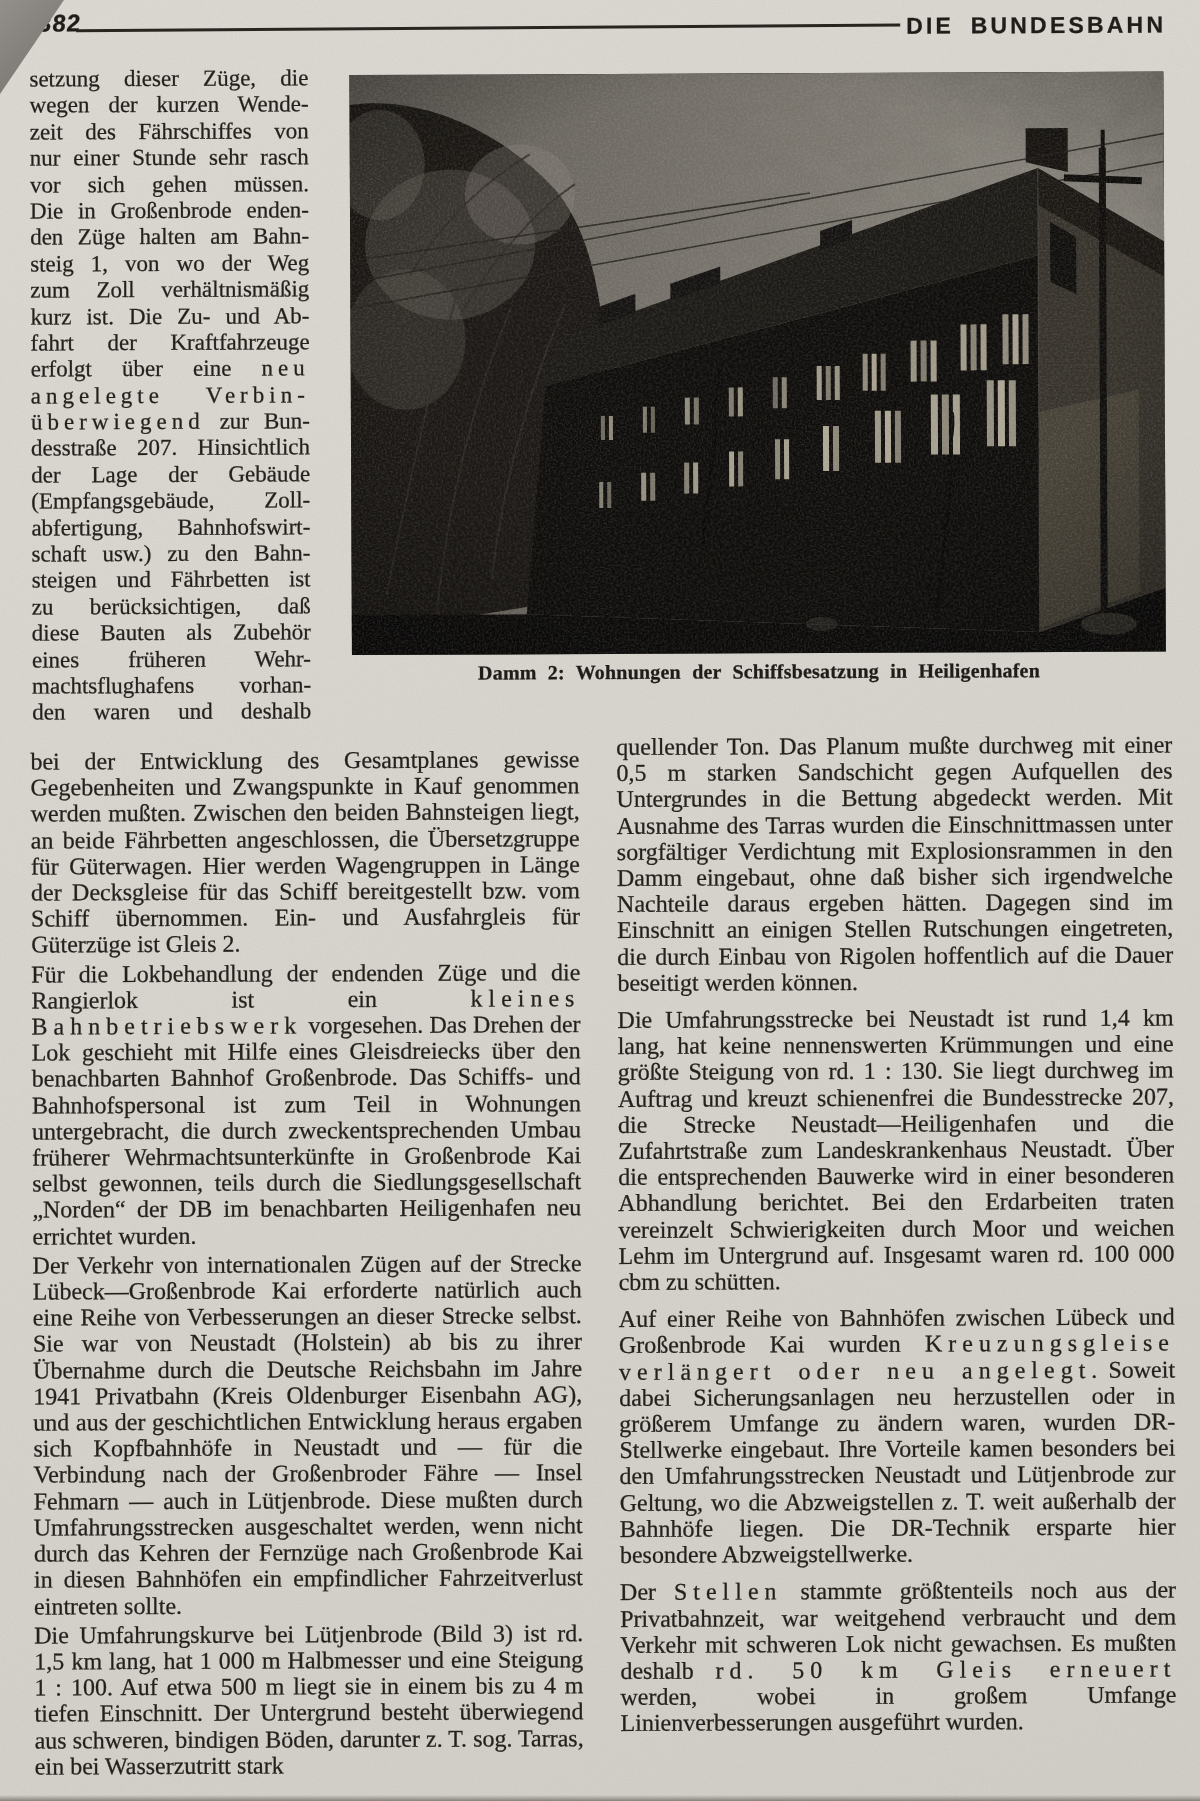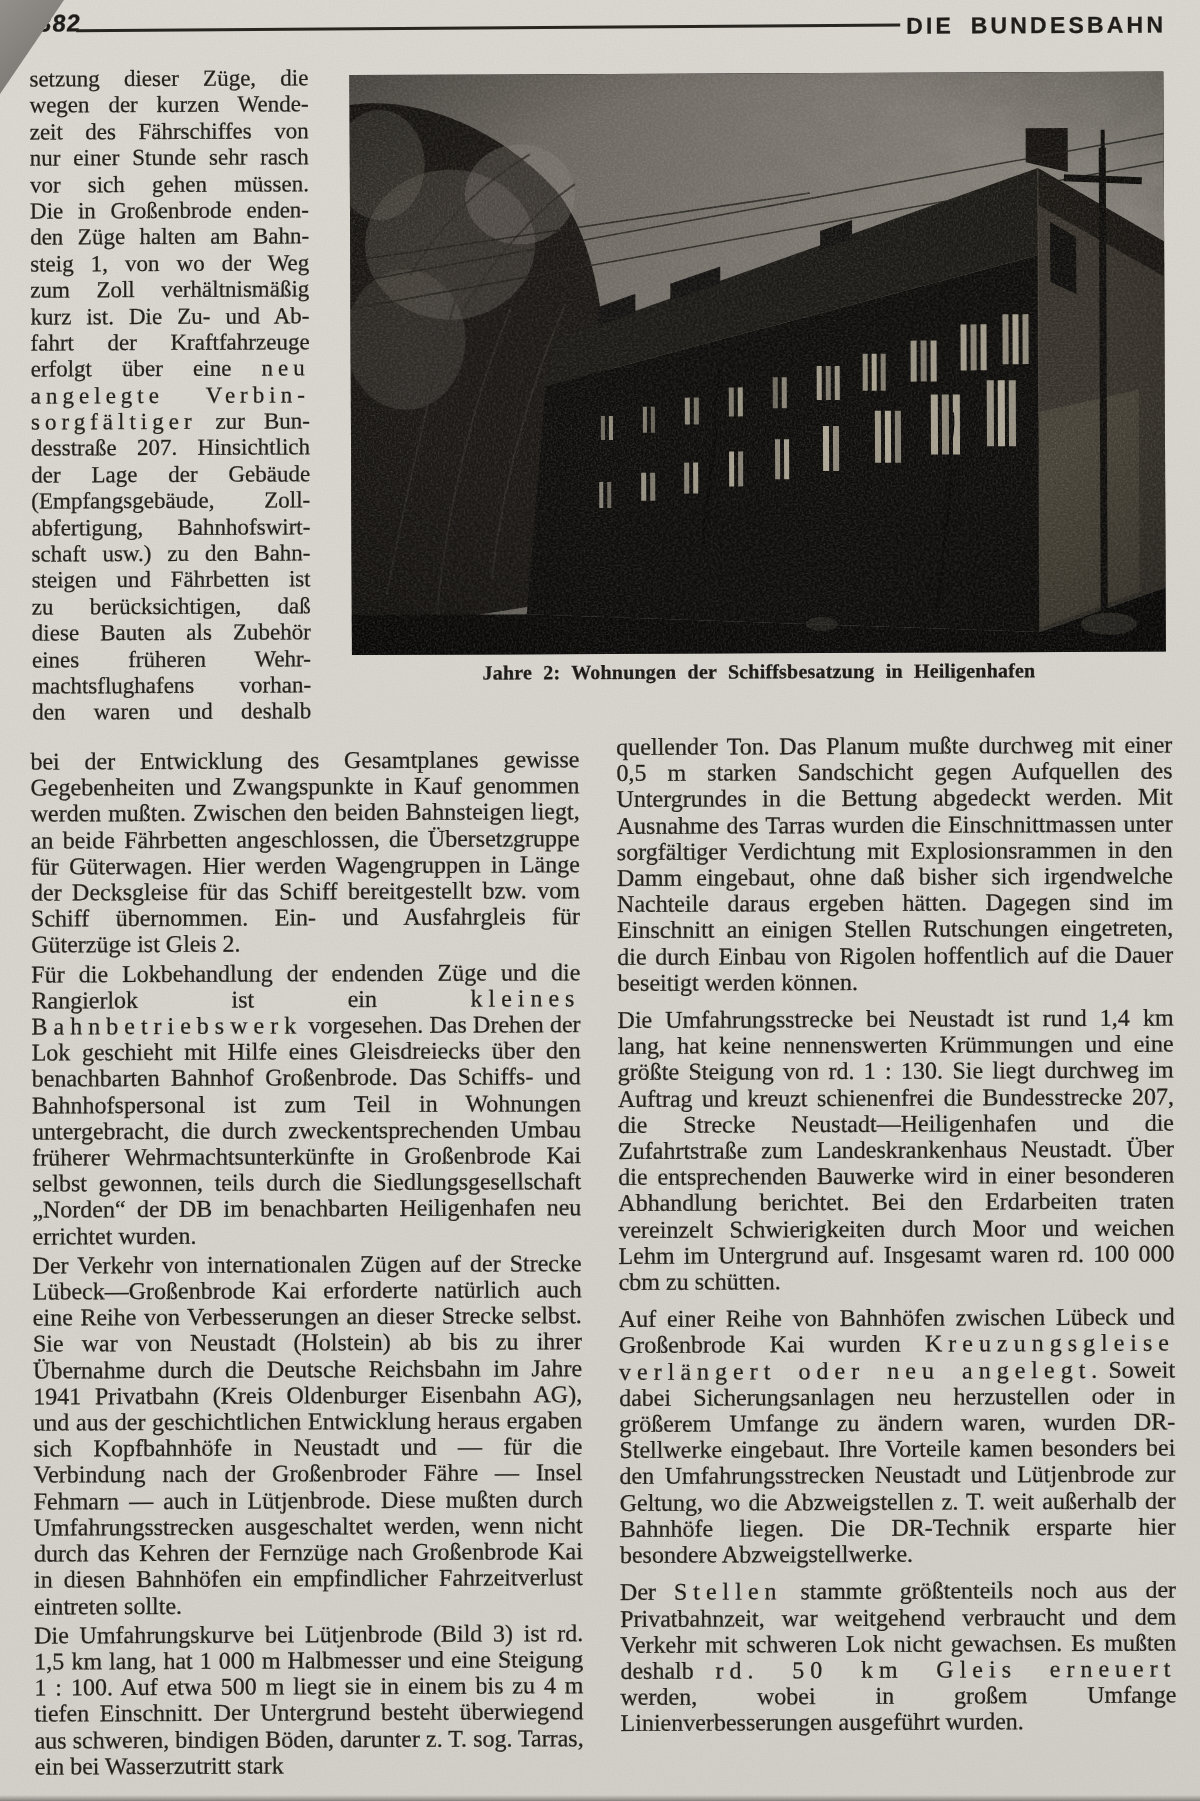--- a/index.html
+++ b/index.html
@@ -64,21 +64,21 @@
         <div class="jline"><span>nur einer Stunde sehr rasch</span></div>
         <div class="jline"><span>vor sich gehen müssen.</span></div>
         <div class="jline"><span>Die in Großenbrode enden-</span></div>
         <div class="jline"><span>den Züge halten am Bahn-</span></div>
         <div class="jline"><span>steig 1, von wo der Weg</span></div>
         <div class="jline"><span>zum Zoll verhältnismäßig</span></div>
         <div class="jline"><span>kurz ist. Die Zu- und Ab-</span></div>
         <div class="jline"><span>fahrt der Kraftfahrzeuge</span></div>
         <div class="jline"><span>erfolgt über eine </span><span class="sperr">neu</span></div>
         <div class="jline"><span class="sperr">angelegte Verbin-</span></div>
-        <div class="jline"><span class="sperr">sorgfältiger</span><span> zur Bun-</span></div>
+        <div class="jline"><span class="sperr">überwiegend</span><span> zur Bun-</span></div>
         <div class="jline"><span>desstraße 207. Hinsichtlich</span></div>
         <div class="jline"><span>der Lage der Gebäude</span></div>
         <div class="jline"><span>(Empfangsgebäude, Zoll-</span></div>
         <div class="jline"><span>abfertigung, Bahnhofswirt-</span></div>
         <div class="jline"><span>schaft usw.) zu den Bahn-</span></div>
         <div class="jline"><span>steigen und Fährbetten ist</span></div>
         <div class="jline"><span>zu berücksichtigen, daß</span></div>
         <div class="jline"><span>diese Bauten als Zubehör</span></div>
         <div class="jline"><span>eines früheren Wehr-</span></div>
         <div class="jline"><span>machtsflughafens vorhan-</span></div>
@@ -225,21 +225,21 @@
           <ellipse cx="757" cy="552" rx="28" ry="11" fill="#534e44" opacity="0.5"></ellipse>
           <ellipse cx="470" cy="551" rx="16" ry="7" fill="#3a362f" opacity="0.5"></ellipse>
         </g>
 
         <rect x="0" y="0" width="814" height="580" fill="url(#vign)"></rect>
         <rect x="0" y="0" width="814" height="580" filter="url(#grainF)" opacity="0.5"></rect>
       </svg>
     </div>
 
     <div class="photo-caption">
-      <span>Jahre 2:</span>
+      <span>Damm 2:</span>
       <span>Wohnungen der Schiffsbesatzung in Heiligenhafen</span>
     </div>
 
     <div class="col col-left">
         <p class="para"><span>bei der Entwicklung des Gesamtplanes gewisse Gegebenheiten und Zwangspunkte in Kauf genommen werden mußten. Zwischen den beiden Bahnsteigen liegt, an beide Fährbetten angeschlossen, die Übersetzgruppe für Güterwagen. Hier werden Wagengruppen in Länge der Decksgleise für das Schiff bereitgestellt bzw. vom Schiff übernommen. Ein- und Ausfahrgleis für Güterzüge ist Gleis 2.</span></p>
         <p class="para"><span>Für die Lokbehandlung der endenden Züge und die Rangierlok ist ein </span><span class="sperr">kleines Bahnbetriebswerk</span><span> vorgesehen. Das Drehen der Lok geschieht mit Hilfe eines Gleisdreiecks über den benachbarten Bahnhof Großenbrode. Das Schiffs- und Bahnhofspersonal ist zum Teil in Wohnungen untergebracht, die durch zweckentsprechenden Umbau früherer Wehrmachtsunterkünfte in Großenbrode Kai selbst gewonnen, teils durch die Siedlungsgesellschaft „Norden“ der DB im benachbarten Heiligenhafen neu errichtet wurden.</span></p>
         <p class="para"><span>Der Verkehr von internationalen Zügen auf der Strecke Lübeck—Großenbrode Kai erforderte natürlich auch eine Reihe von Verbesserungen an dieser Strecke selbst. Sie war von Neustadt (Holstein) ab bis zu ihrer Übernahme durch die Deutsche Reichsbahn im Jahre 1941 Privatbahn (Kreis Oldenburger Eisenbahn AG), und aus der geschichtlichen Entwicklung heraus ergaben sich Kopfbahnhöfe in Neustadt und — für die Verbindung nach der Großenbroder Fähre — Insel Fehmarn — auch in Lütjenbrode. Diese mußten durch Umfahrungsstrecken ausgeschaltet werden, wenn nicht durch das Kehren der Fernzüge nach Großenbrode Kai in diesen Bahnhöfen ein empfindlicher Fahrzeitverlust eintreten sollte.</span></p>
         <p class="para"><span>Die Umfahrungskurve bei Lütjenbrode (Bild 3) ist rd. 1,5 km lang, hat 1 000 m Halbmesser und eine Steigung 1 : 100. Auf etwa 500 m liegt sie in einem bis zu 4 m tiefen Einschnitt. Der Untergrund besteht überwiegend aus schweren, bindigen Böden, darunter z. T. sog. Tarras, ein bei Wasserzutritt stark</span></p>
       </div>
     <div class="col col-right">

